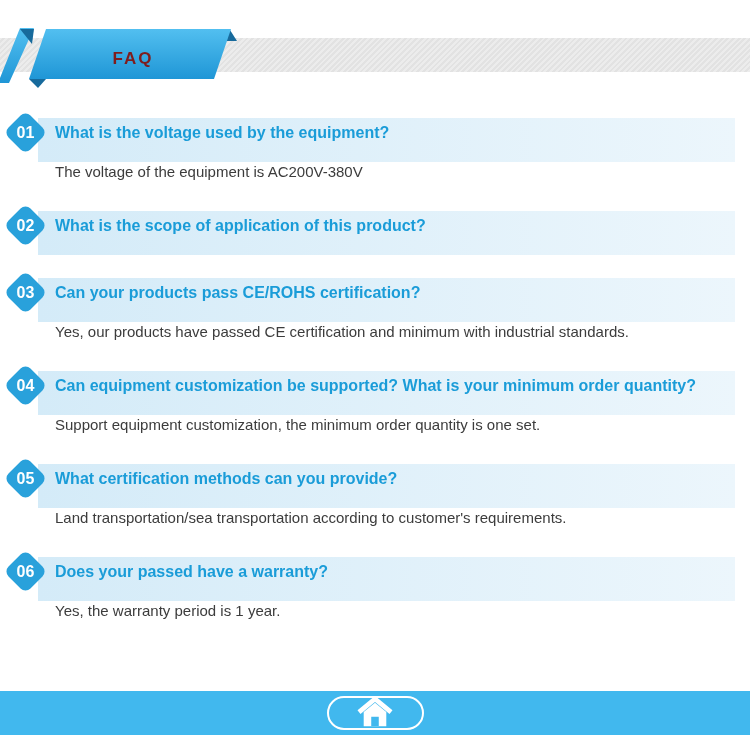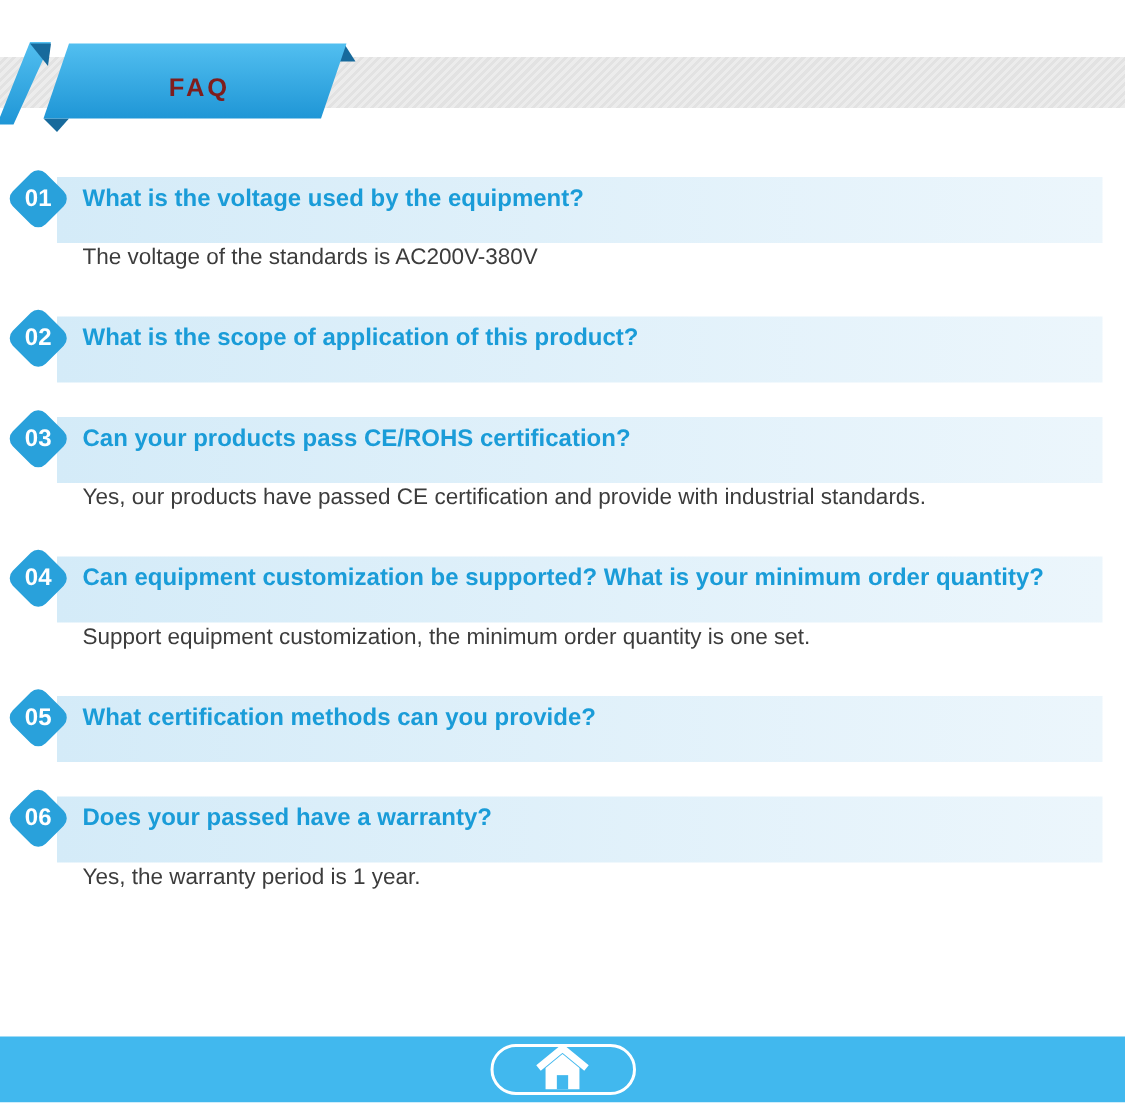--- a/index.html
+++ b/index.html
@@ -88,21 +88,21 @@
 <div class="faq-list" id="faq-list">
   <div class="faq-item">
     <div class="faq-qrow">
       <div class="qbar">
         <span>What is the voltage used by the equipment?</span>
       </div>
       <div class="diamond">
         <span>01</span>
       </div>
     </div>
-    <div class="answer">The voltage of the standards is AC200V-380V</div>
+    <div class="answer">The voltage of the equipment is AC200V-380V</div>
   </div>
 
   <div class="faq-item">
     <div class="faq-qrow">
       <div class="qbar">
         <span>What is the scope of application of this product?</span>
       </div>
       <div class="diamond">
         <span>02</span>
       </div>
@@ -111,21 +111,21 @@
 
   <div class="faq-item">
     <div class="faq-qrow">
       <div class="qbar">
         <span>Can your products pass CE/ROHS certification?</span>
       </div>
       <div class="diamond">
         <span>03</span>
       </div>
     </div>
-    <div class="answer">Yes, our products have passed CE certification and provide with industrial standards.</div>
+    <div class="answer">Yes, our products have passed CE certification and minimum with industrial standards.</div>
   </div>
 
   <div class="faq-item">
     <div class="faq-qrow">
       <div class="qbar">
         <span>Can equipment customization be supported? What is your minimum order quantity?</span>
       </div>
       <div class="diamond">
         <span>04</span>
       </div>
@@ -135,20 +135,21 @@
 
   <div class="faq-item">
     <div class="faq-qrow">
       <div class="qbar">
         <span>What certification methods can you provide?</span>
       </div>
       <div class="diamond">
         <span>05</span>
       </div>
     </div>
+    <div class="answer">Land transportation/sea transportation according to customer's requirements.</div>
   </div>
 
   <div class="faq-item">
     <div class="faq-qrow">
       <div class="qbar">
         <span>Does your passed have a warranty?</span>
       </div>
       <div class="diamond">
         <span>06</span>
       </div>

